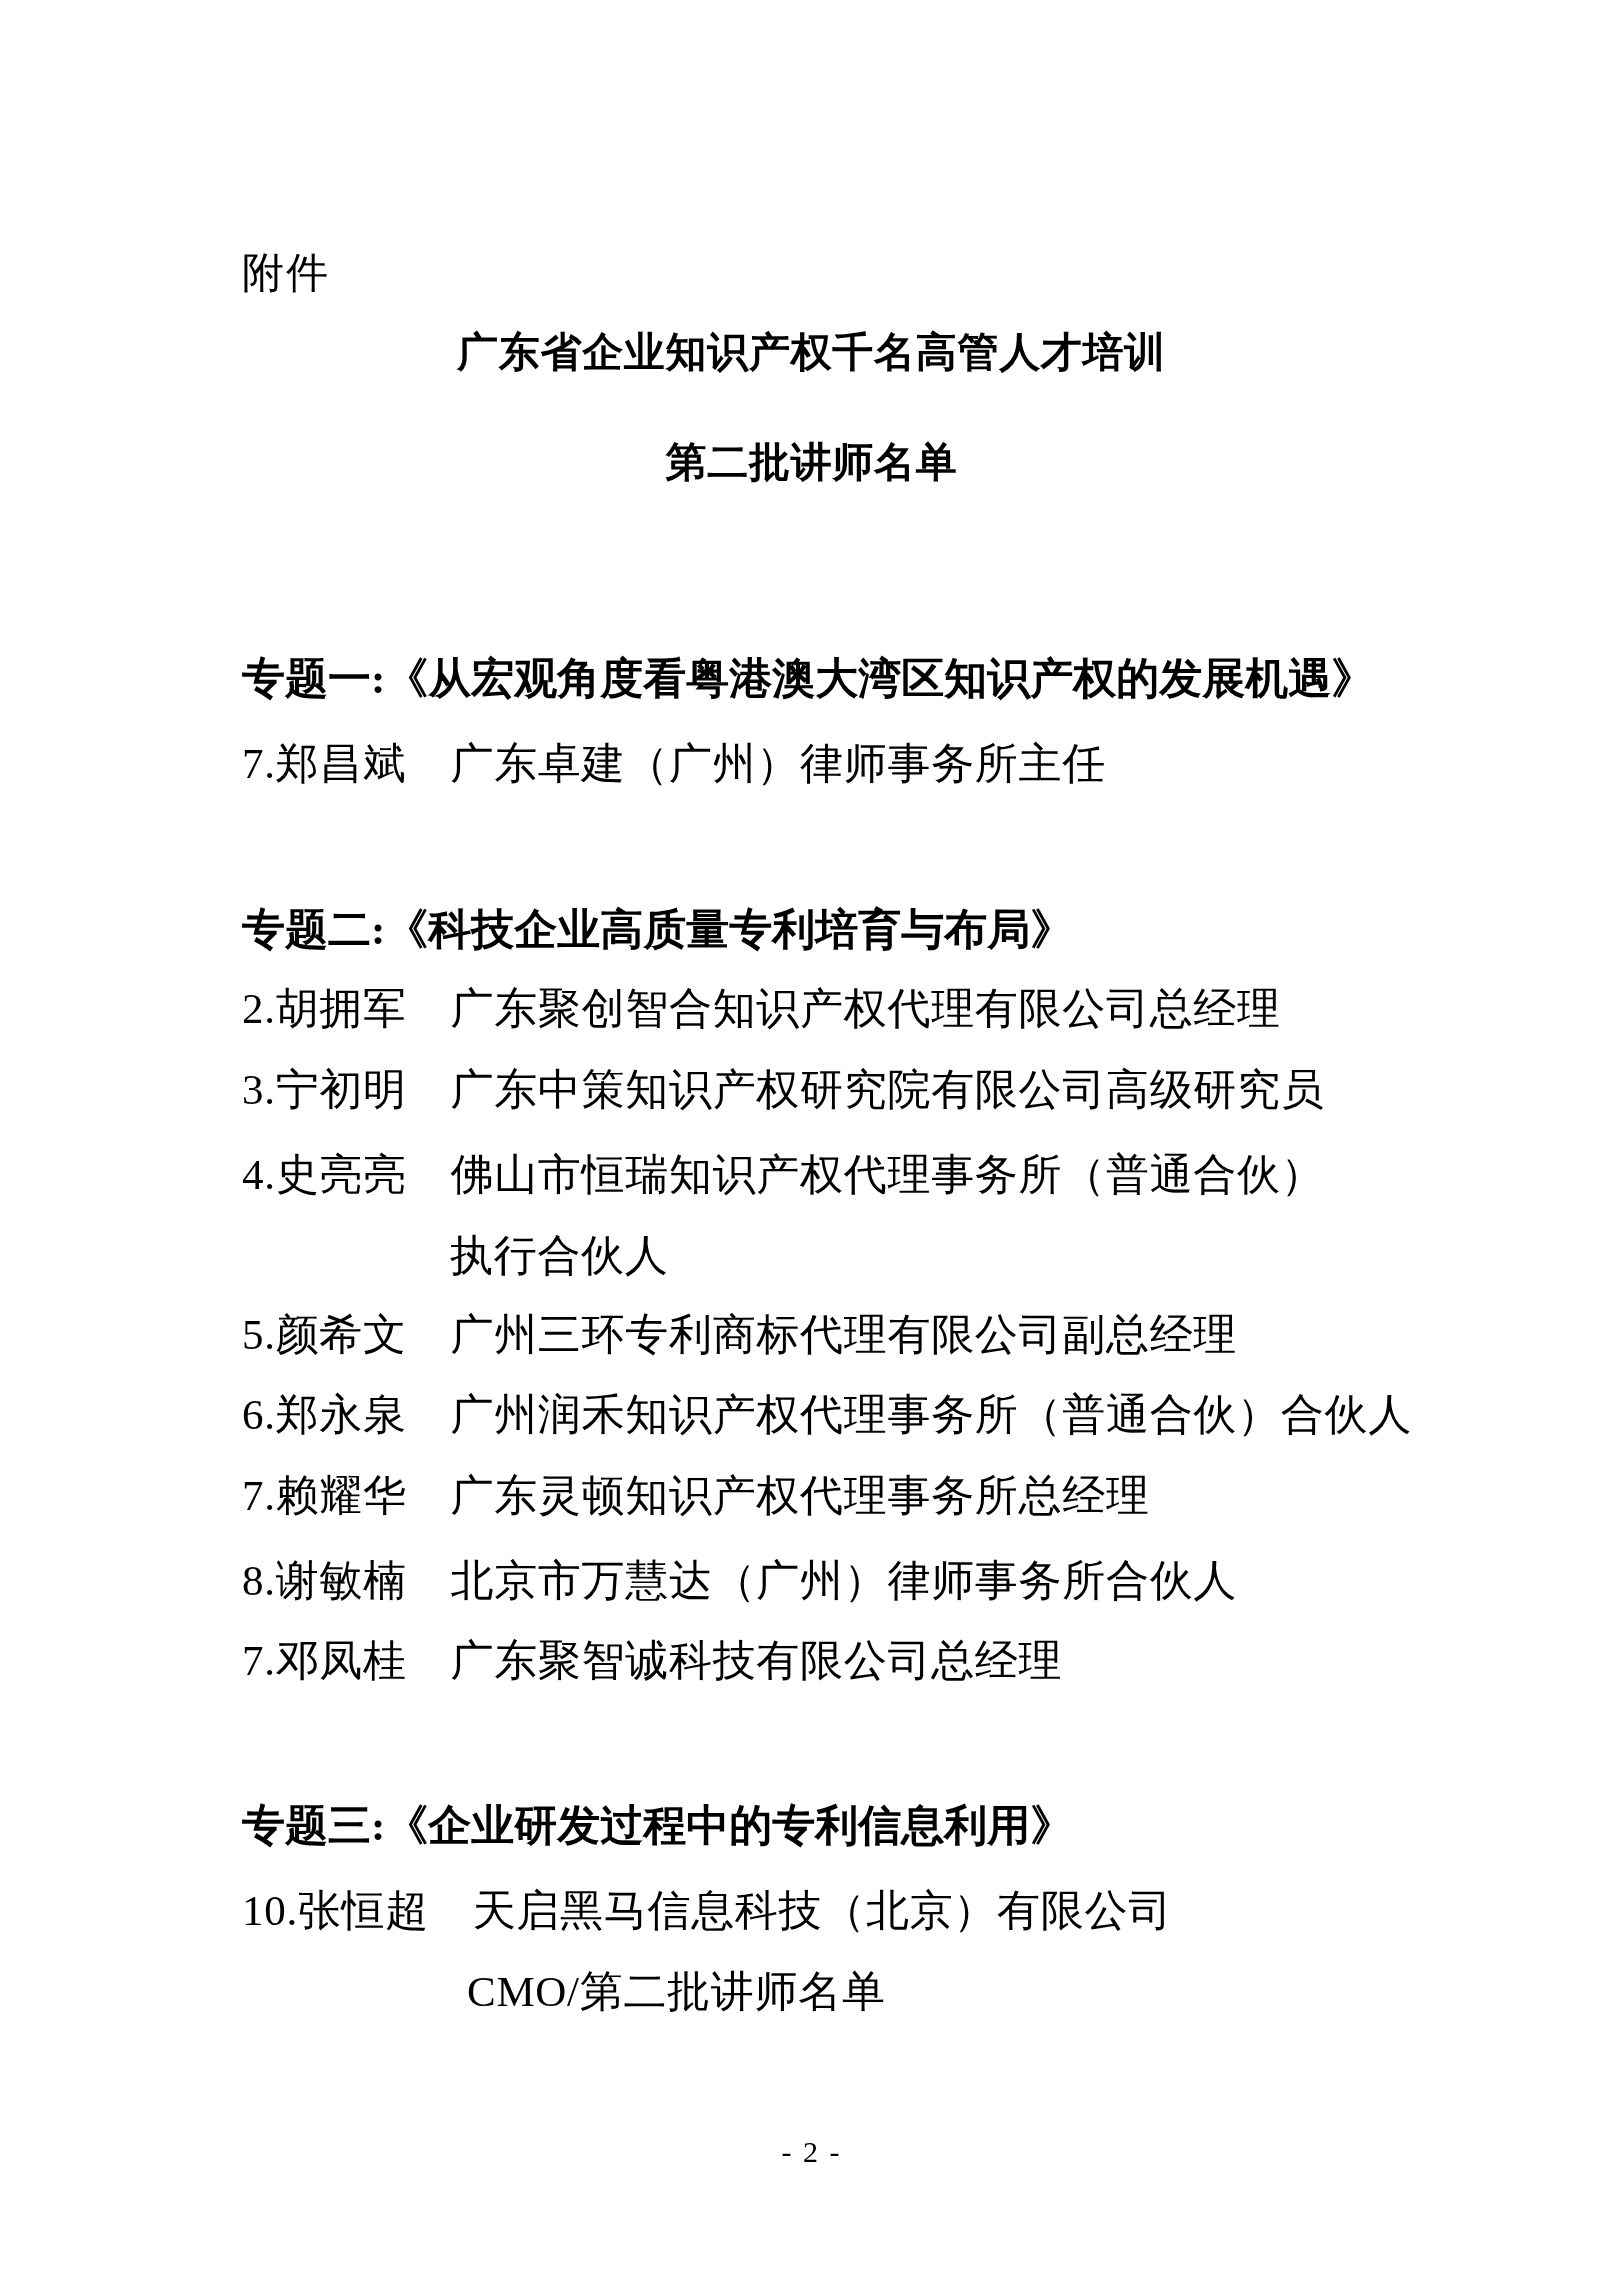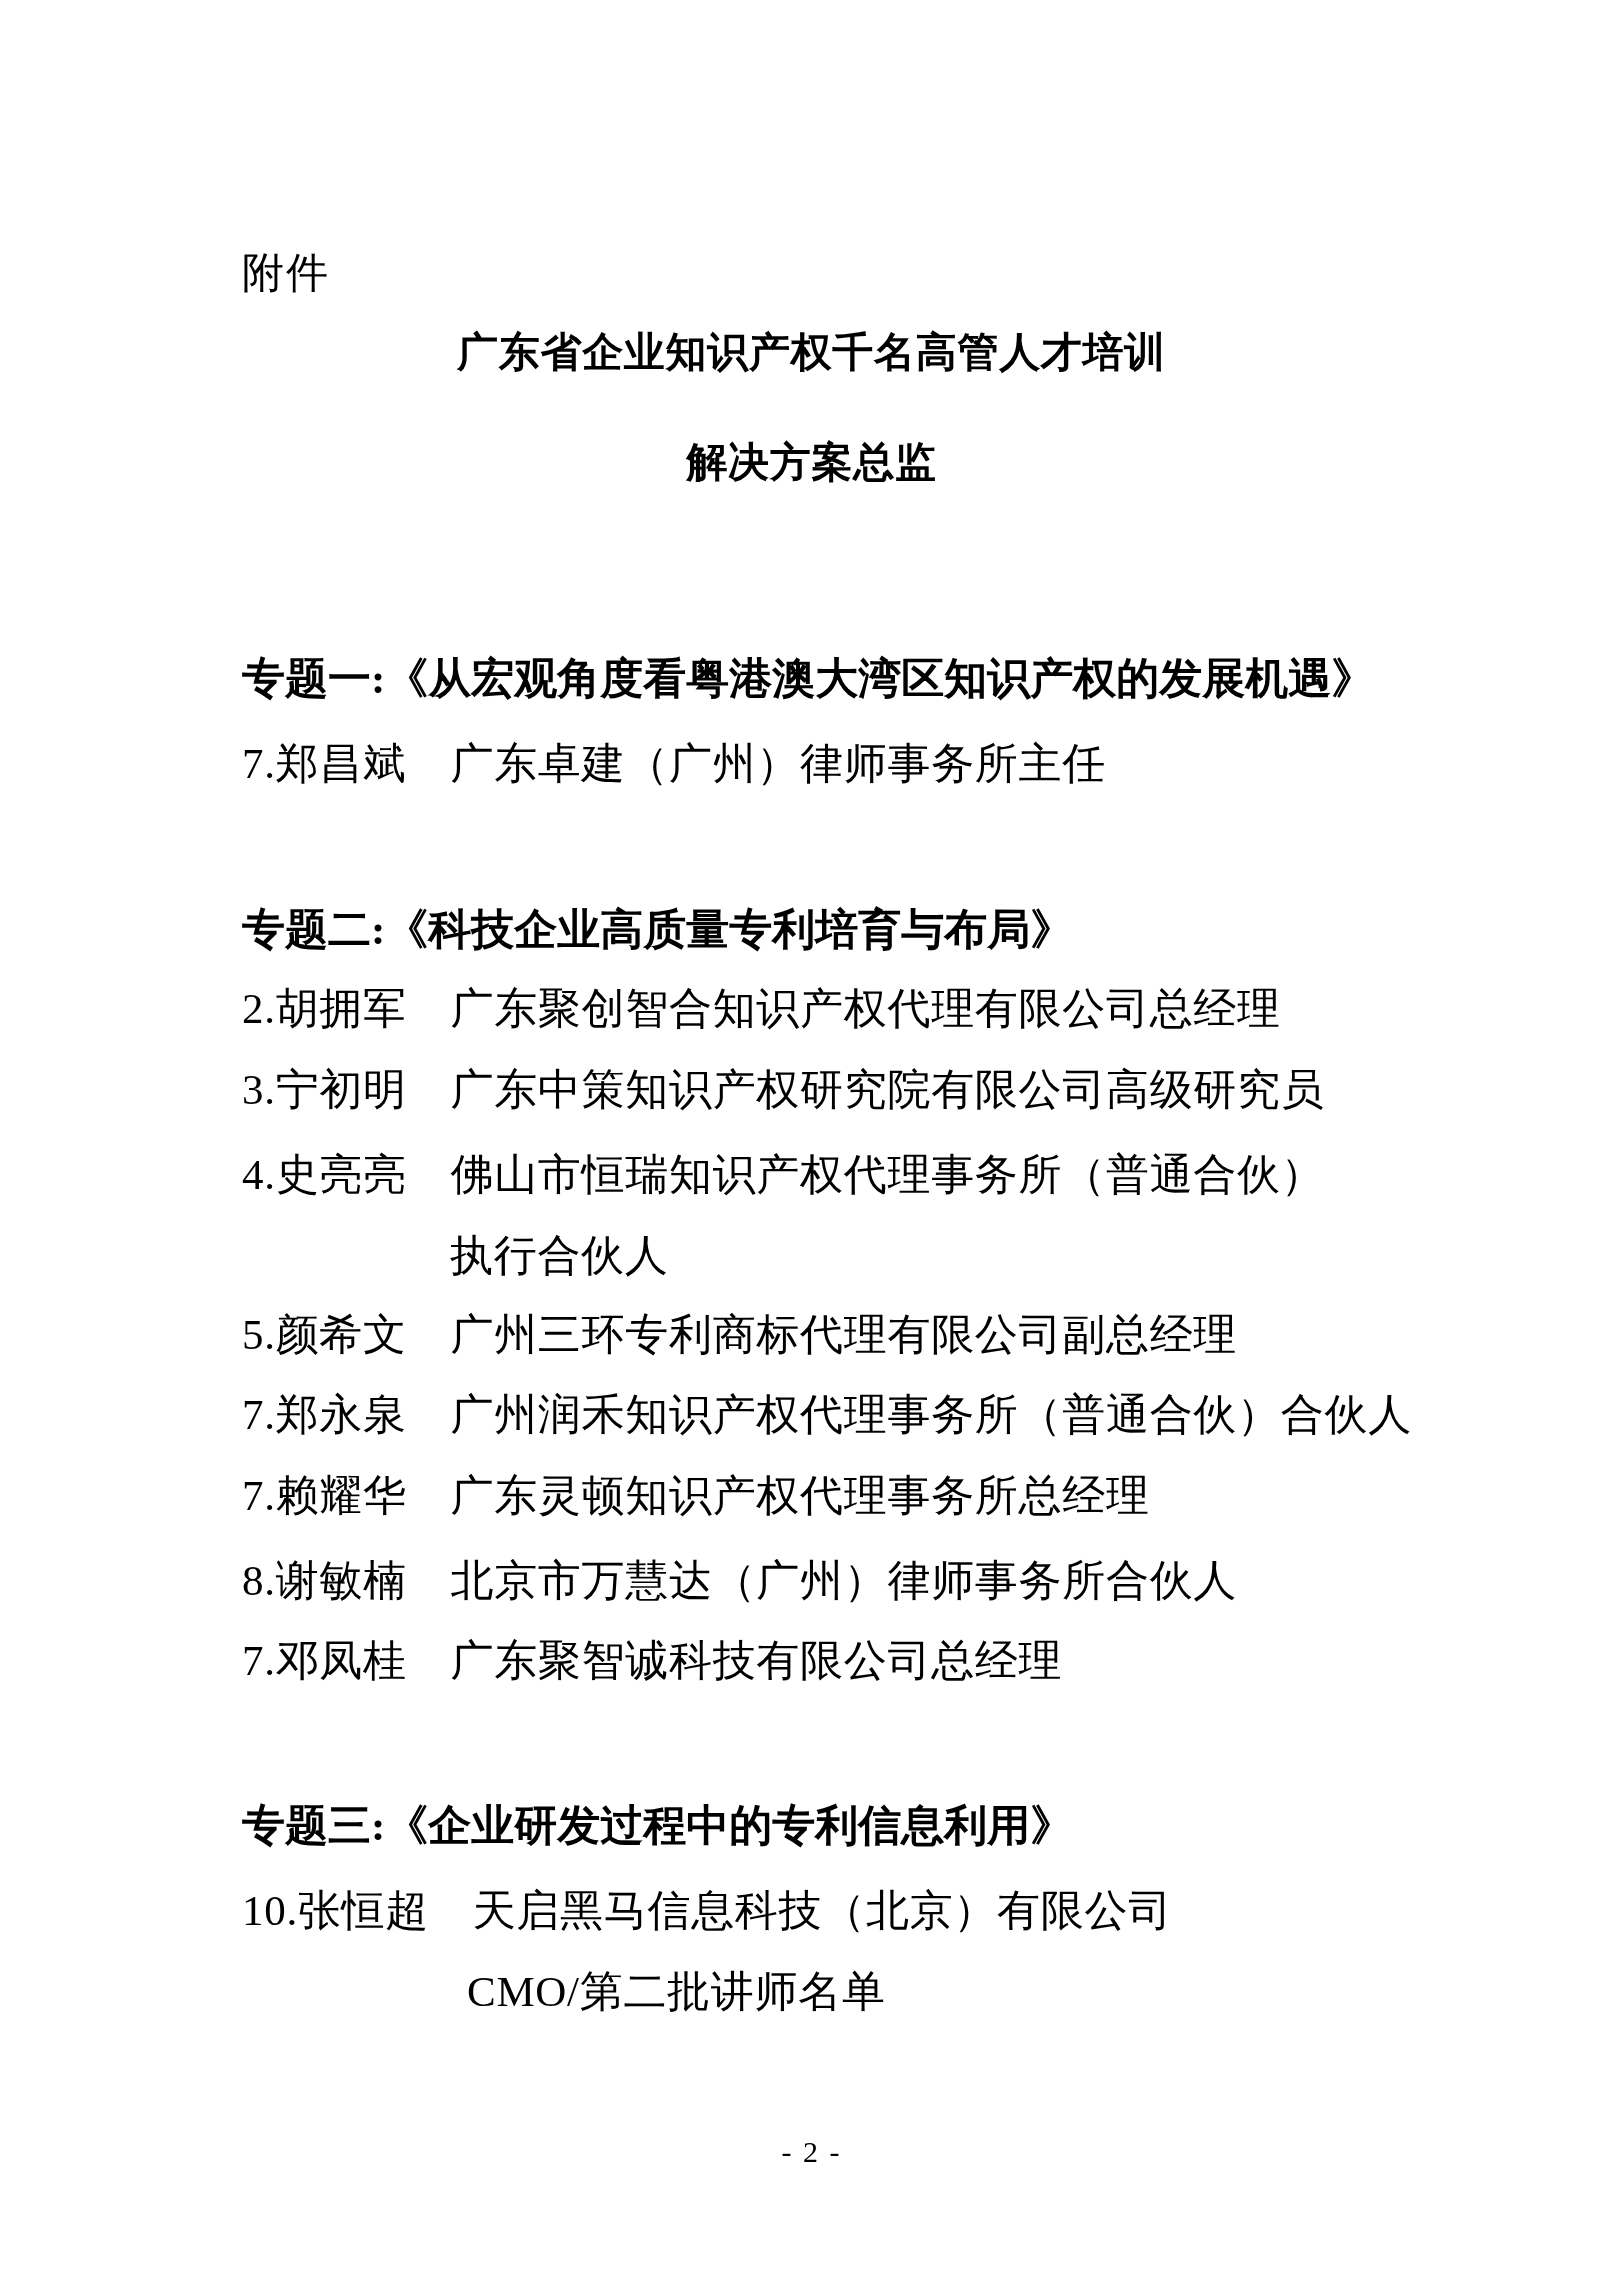--- a/index.html
+++ b/index.html
@@ -51,39 +51,39 @@
 </style>
 </head>
 <body>
 
 <div class="page">
 
   <div class="ln attach" style="top:250px">附件</div>
 
   <div class="ln title" style="top:330px">广东省企业知识产权千名高管人才培训</div>
 
-  <div class="ln title" style="top:440px">解决方案总监</div>
+  <div class="ln title" style="top:440px">第二批讲师名单</div>
 
   <div class="ln heading" style="top:655px">专题一:《从宏观角度看粤港澳大湾区知识产权的发展机遇》</div>
 
   <div class="ln" style="top:740px">7.郑昌斌　广东卓建（广州）律师事务所主任</div>
 
   <div class="ln heading" style="top:906px">专题二:《科技企业高质量专利培育与布局》</div>
 
   <div class="ln" style="top:985px">2.胡拥军　广东聚创智合知识产权代理有限公司总经理</div>
 
   <div class="ln" style="top:1066px">3.宁初明　广东中策知识产权研究院有限公司高级研究员</div>
 
   <div class="ln" style="top:1151px">4.史亮亮　佛山市恒瑞知识产权代理事务所（普通合伙）</div>
 
   <div class="ln cont1" style="top:1232px">执行合伙人</div>
 
   <div class="ln" style="top:1311px">5.颜希文　广州三环专利商标代理有限公司副总经理</div>
 
-  <div class="ln" style="top:1391px">7.郑永泉　广州润禾知识产权代理事务所（普通合伙）合伙人</div>
+  <div class="ln" style="top:1391px">6.郑永泉　广州润禾知识产权代理事务所（普通合伙）合伙人</div>
 
   <div class="ln" style="top:1472px">7.赖耀华　广东灵顿知识产权代理事务所总经理</div>
 
   <div class="ln" style="top:1557px">8.谢敏楠　北京市万慧达（广州）律师事务所合伙人</div>
 
   <div class="ln" style="top:1637px">7.邓凤桂　广东聚智诚科技有限公司总经理</div>
 
   <div class="ln heading" style="top:1802px">专题三:《企业研发过程中的专利信息利用》</div>
 
   <div class="ln" style="top:1887px">10.张恒超　天启黑马信息科技（北京）有限公司</div>

